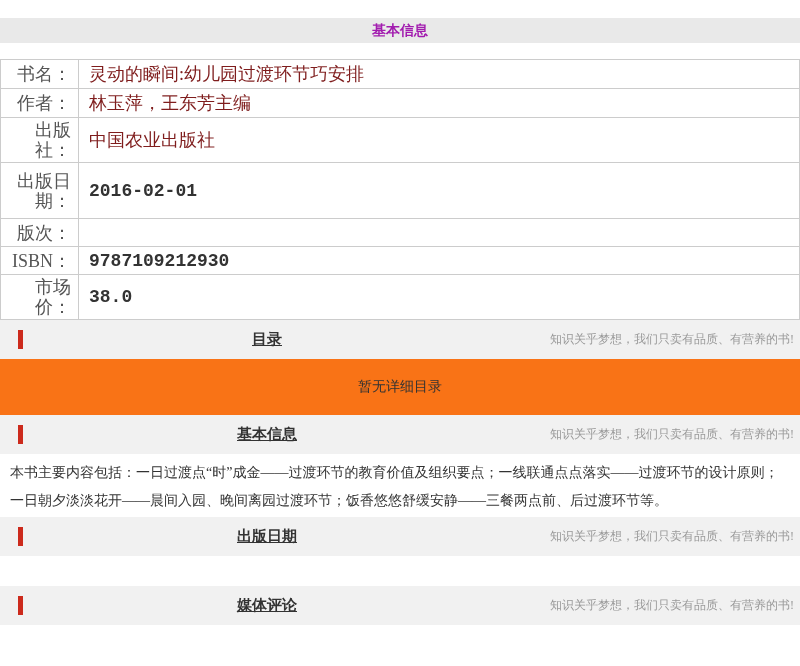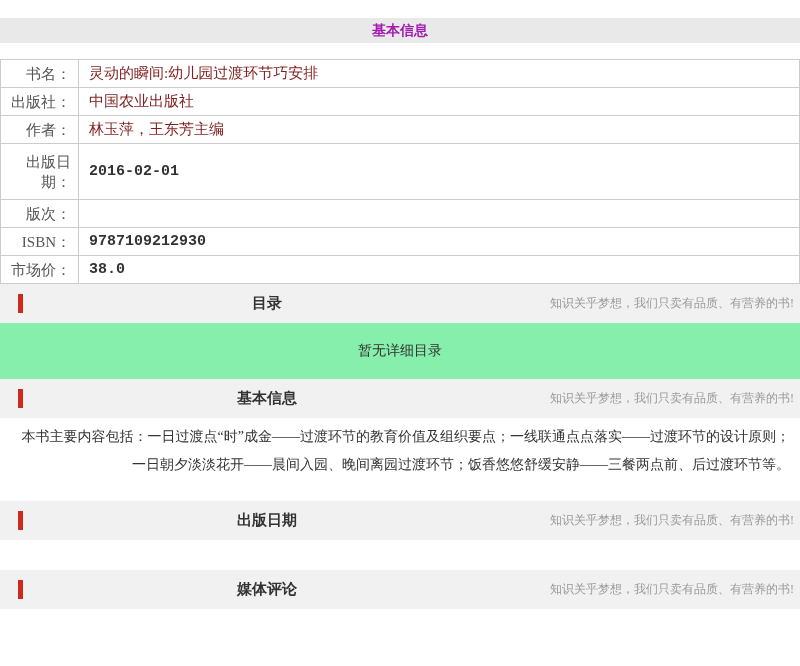--- a/index.html
+++ b/index.html
@@ -26,21 +26,21 @@
 
   
   table.book-table {
     margin-top: 16px;
     width: 800px;
     border-collapse: collapse;
     table-layout: fixed;
   }
   table.book-table td {
     border: 1px solid #cccccc;
-    font-size: 15px;
+    font-size: 18px;
     vertical-align: middle;
   }
   table.book-table tr { height: 28px; }
   table.book-table tr.tall { height: 56px; }
   td.cell-label {
     width: 78px;
     text-align: right;
     padding: 2px 7px;
     color: #555555;
     line-height: 20px;
@@ -69,44 +69,45 @@
   }
   .section-title {
     position: absolute;
     left: 0; top: 0;
     width: 534px; height: 39px;
     line-height: 39px;
     text-align: center;
     font-size: 15px;
     font-weight: bold;
     color: #333333;
+    text-decoration: underline;
   }
   .section-tagline {
     position: absolute;
     right: 6px; top: 0;
     height: 33px;
     line-height: 39px;
     font-size: 12px;
     color: #999999;
     white-space: nowrap;
   }
 
   
   .content-toc {
     height: 56px;
     line-height: 56px;
     text-align: center;
     font-size: 14px;
     color: #333333;
-    background: #86efac;
+    background: #f97316;
   }
   .content-intro {
-    height: 83px;
+    height: 63px;
     padding: 5px 10px 0 10px;
-    text-align: right;
+    text-align: left;
     font-size: 14px;
     line-height: 28px;
     color: #333333;
     background: #ffffff;
   }
   .content-empty-sm { height: 30px; background: #ffffff; }
   .content-empty-lg { height: 57px; background: #ffffff; }
 </style>
 </head>
 <body>
@@ -117,26 +118,26 @@
     <span>基本信息</span>
   </div>
 
   <table class="book-table">
     <tbody>
         <tr>
       <td class="cell-label">书名：</td>
       <td class="cell-value">灵动的瞬间:幼儿园过渡环节巧安排</td>
     </tr>
     <tr>
+      <td class="cell-label">作者：</td>
+      <td class="cell-value">林玉萍，王东芳主编</td>
+    </tr>
+    <tr>
       <td class="cell-label">出版社：</td>
       <td class="cell-value">中国农业出版社</td>
-    </tr>
-    <tr>
-      <td class="cell-label">作者：</td>
-      <td class="cell-value">林玉萍，王东芳主编</td>
     </tr>
     <tr class="tall num-row">
       <td class="cell-label">出版日期：</td>
       <td class="cell-value">2016-02-01</td>
     </tr>
     <tr>
       <td class="cell-label">版次：</td>
       <td class="cell-value"></td>
     </tr>
     <tr class="num-row">

